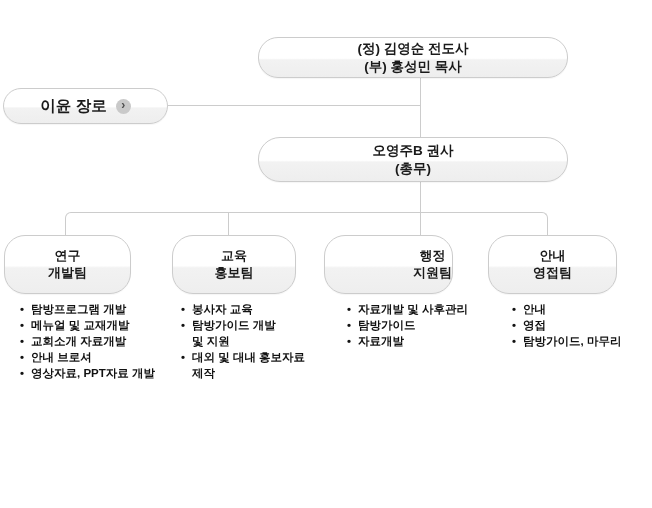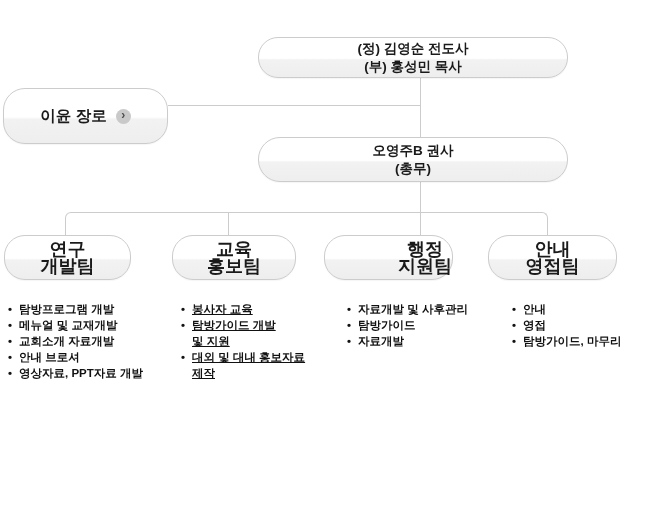--- a/index.html
+++ b/index.html
@@ -22,23 +22,23 @@
     display: flex;
     align-items: center;
     justify-content: center;
     text-align: center;
     color: #1a1a1a;
     font-weight: bold;
     white-space: pre-line;
     box-shadow: 0 1px 1px rgba(0,0,0,0.04);
   }
   .box-top    { left: 258px; top: 37px;  width: 310px; height: 41px; font-size: 13.5px; line-height: 18px; border-radius: 20px; }
-  .box-side   { left: 3px;   top: 88px;  width: 165px; height: 56px; font-size: 15.5px; }
+  .box-side   { left: 3px;   top: 88px;  width: 165px; height: 36px; font-size: 15.5px; }
   .box-middle { left: 258px; top: 137px; width: 310px; height: 45px; font-size: 13.5px; line-height: 18px; }
-  .box-team   { top: 235px; height: 45px; font-size: 18px; line-height: 17px; border-radius: 21px; }
+  .box-team   { top: 235px; height: 59px; font-size: 13px; line-height: 17px; border-radius: 21px; font-family: Liberation Mono, monospace; }
   .box-team-0 { left: 4px;   width: 127px; }
   .box-team-1 { left: 172px; width: 124px; }
   .box-team-2 { left: 324px; width: 129px; justify-content: flex-end; }
   .box-team-3 { left: 488px; width: 129px; }
 
   .chevron-badge {
     display: inline-flex;
     align-items: center;
     justify-content: center;
     width: 15px; height: 15px;
@@ -74,22 +74,22 @@
   ul.duty-list {
     position: absolute;
     margin: 0; padding: 0;
     list-style: none;
     width: 160px;
     font-size: 11.5px;
     font-weight: bold;
     color: #111111;
     line-height: 16px;
   }
-  .duty-list-0 { left: 8px;  top: 301px; }
-  .duty-list-1 { left: 181px; top: 301px; text-decoration: underline; }
+  .duty-list-0 { left: 20px;  top: 301px; }
+  .duty-list-1 { left: 181px; top: 301px; }
   .duty-list-2 { left: 347px; top: 301px; }
   .duty-list-3 { left: 512px; top: 301px; }
   ul.duty-list li {
     position: relative;
     padding-left: 11px;
     white-space: pre-line;
     margin: 0 0 0 0;
   }
   ul.duty-list li::before {
     content: "\2022";

